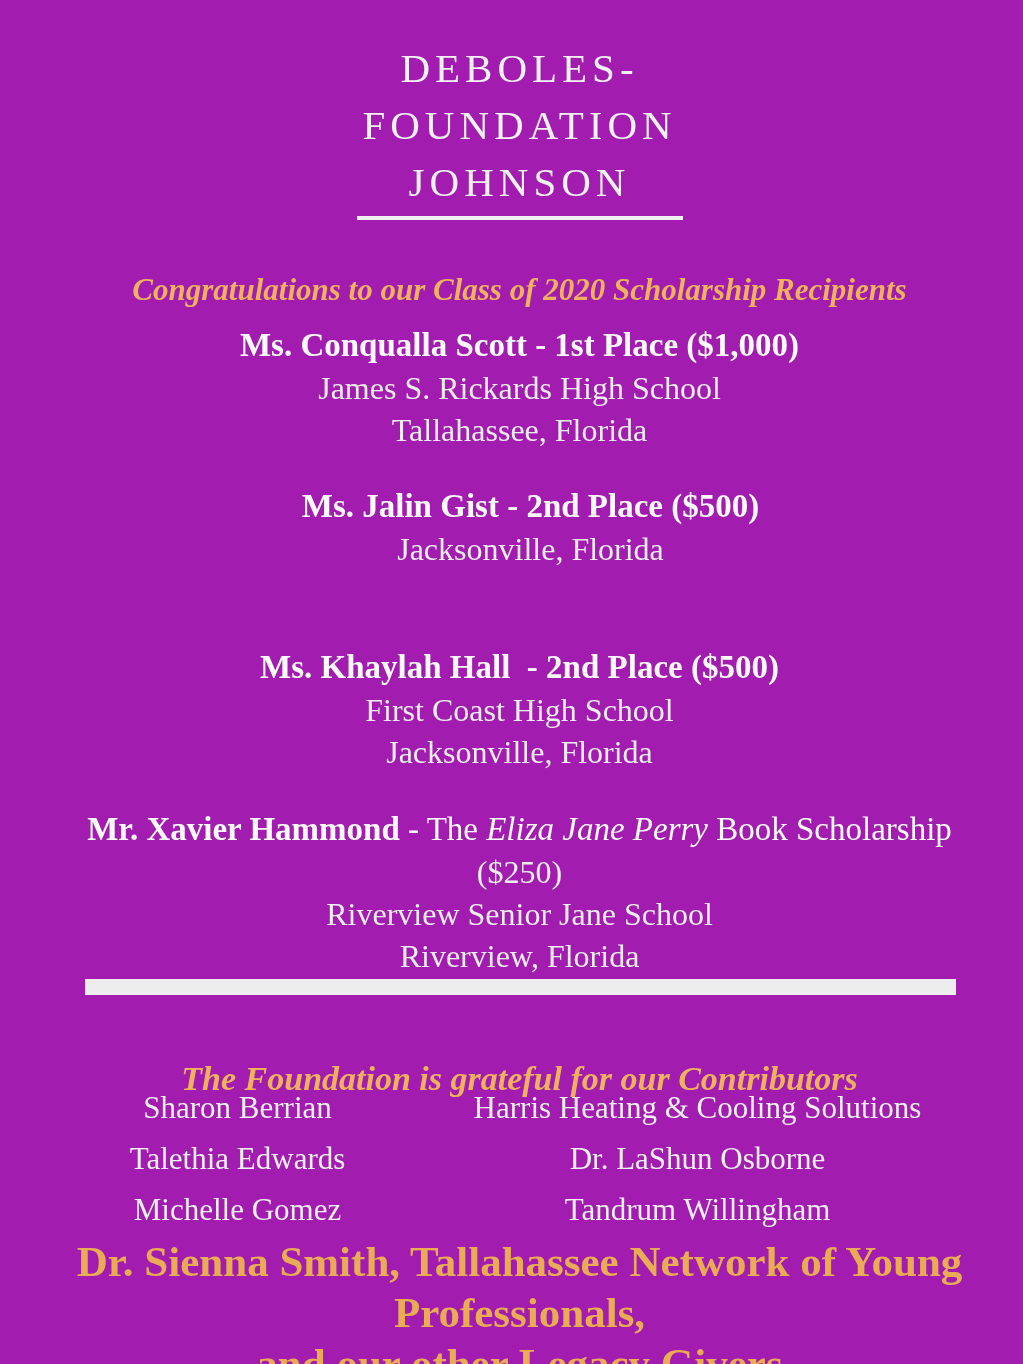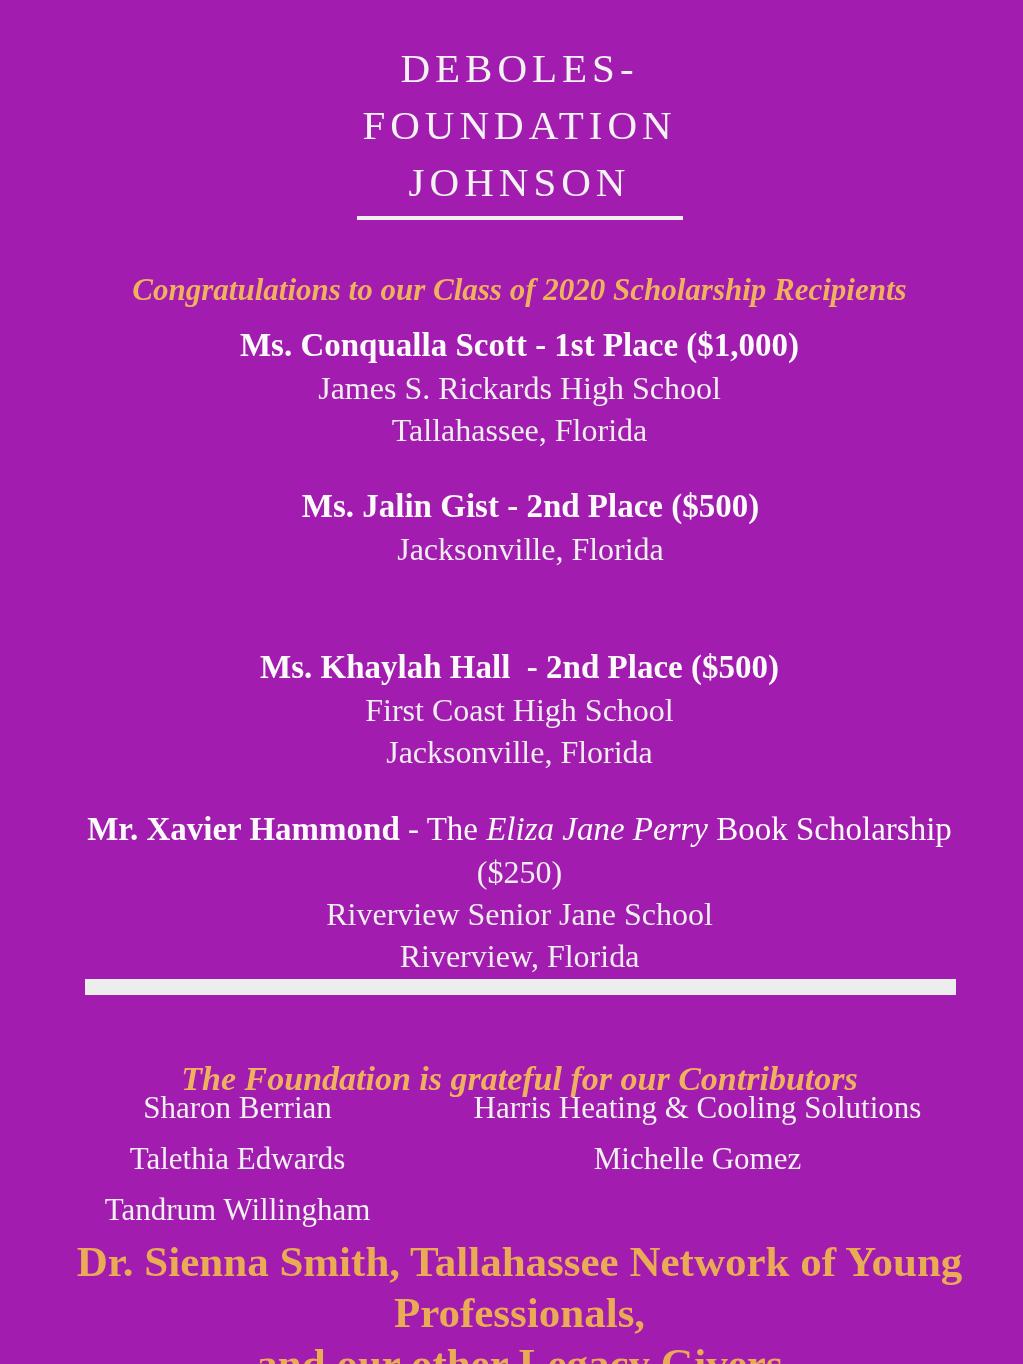--- a/index.html
+++ b/index.html
@@ -154,20 +154,21 @@
   </section>
 
   <div class="divider-bar"></div>
 
   <h2 class="center gold-heading contrib-heading">The Foundation is grateful for our Contributors</h2>
 
   <div class="contrib-grid">
     <div class="contrib-item">Sharon Berrian</div>
     <div class="contrib-item">Harris Heating &amp; Cooling Solutions</div>
     <div class="contrib-item">Talethia Edwards</div>
+    <div class="contrib-item">Dr. LaShun Osborne</div>
     <div class="contrib-item">Michelle Gomez</div>
     <div class="contrib-item">Tandrum Willingham</div>
   </div>
 
   <div class="center legacy">
     <div>Dr. Sienna Smith, Tallahassee Network of Young Professionals,</div>
     <div>and our other Legacy Givers</div>
   </div>
 
 </div>

